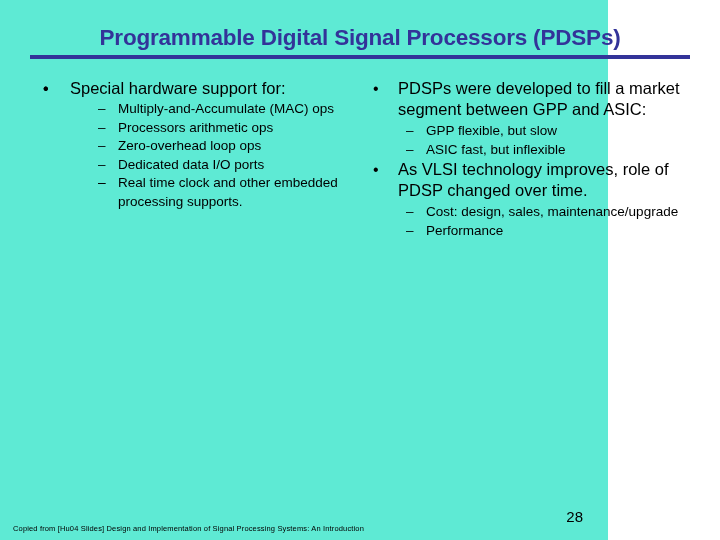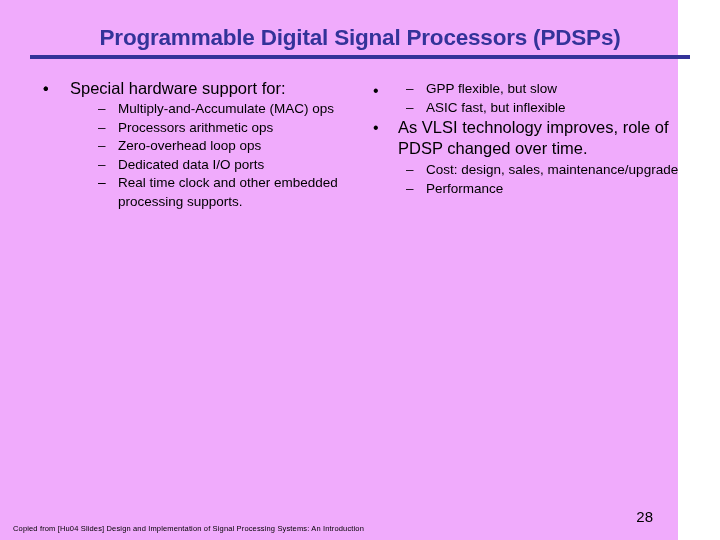--- a/index.html
+++ b/index.html
@@ -9,23 +9,23 @@
   body {
     width: 720px;
     height: 540px;
     background: #ffffff;
     font-family: "Liberation Sans", sans-serif;
     color: #000000;
     overflow: hidden;
   }
   .slide {
     position: relative;
-    width: 678px;
+    width: 608px;
     height: 540px;
-    background: #f0abfc;
+    background: #5eead4;
   }
 
   
   .title-block {
     position: absolute;
     left: 0;
     top: 26px;
     width: 720px;
   }
   .slide-title {
@@ -182,20 +182,21 @@
         </li>
 
       </ul>
     </div>
 
     <div class="col col-right">
       <ul class="lvl1">
 
         <li class="b1">
           <span class="b1-marker">•</span>
+          <span>PDSPs were developed to fill a market segment between GPP and ASIC:</span>
           <ul class="lvl2">
             <li class="b2">
               <span class="b2-marker">–</span>
               <span>GPP flexible, but slow</span>
             </li>
             <li class="b2">
               <span class="b2-marker">–</span>
               <span>ASIC fast, but inflexible</span>
             </li>
           </ul>

